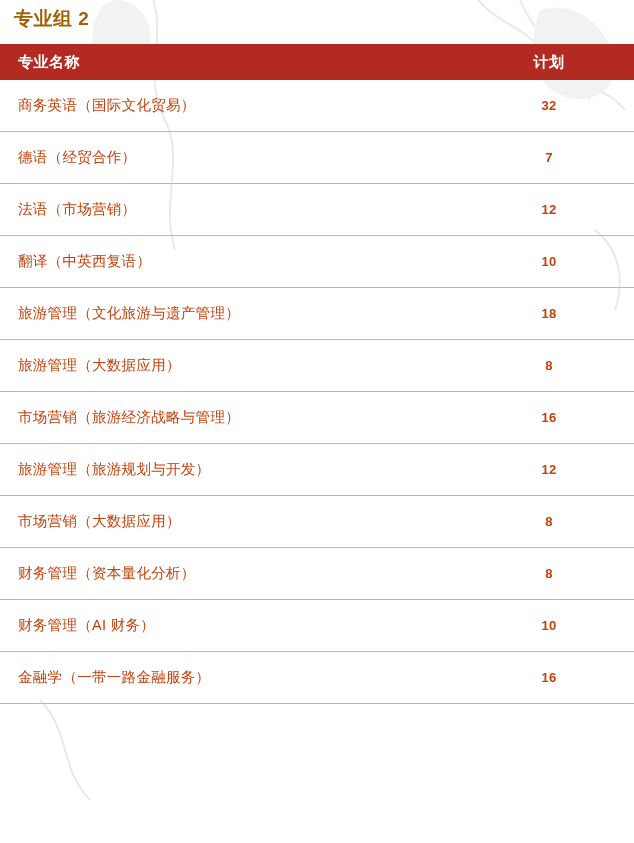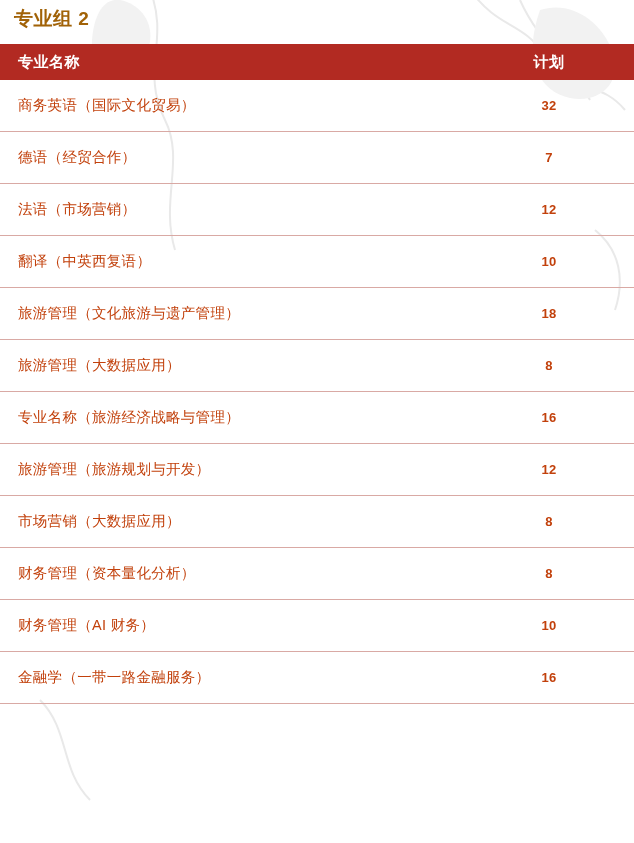--- a/index.html
+++ b/index.html
@@ -125,21 +125,21 @@
       </tr>
       <tr>
         <td>旅游管理（文化旅游与遗产管理）</td>
         <td class="cell-plan">18</td>
       </tr>
       <tr>
         <td>旅游管理（大数据应用）</td>
         <td class="cell-plan">8</td>
       </tr>
       <tr>
-        <td>专业名称（旅游经济战略与管理）</td>
+        <td>市场营销（旅游经济战略与管理）</td>
         <td class="cell-plan">16</td>
       </tr>
       <tr>
         <td>旅游管理（旅游规划与开发）</td>
         <td class="cell-plan">12</td>
       </tr>
       <tr>
         <td>市场营销（大数据应用）</td>
         <td class="cell-plan">8</td>
       </tr>

